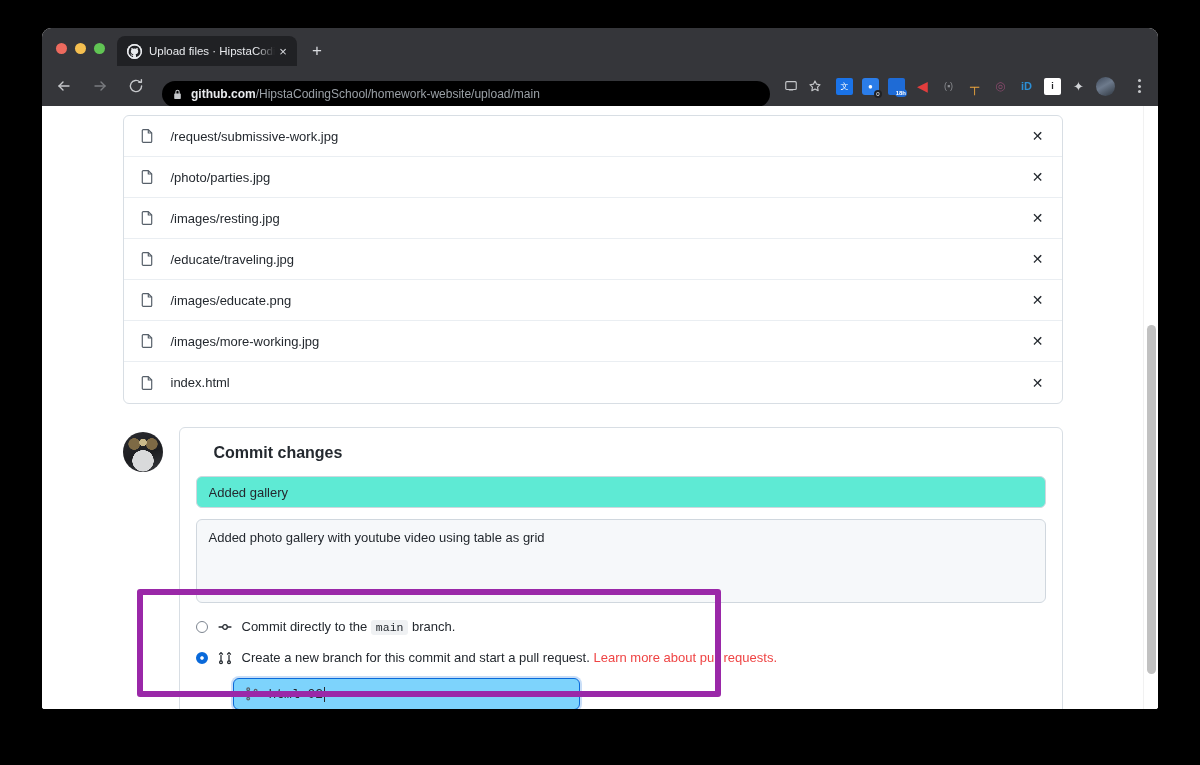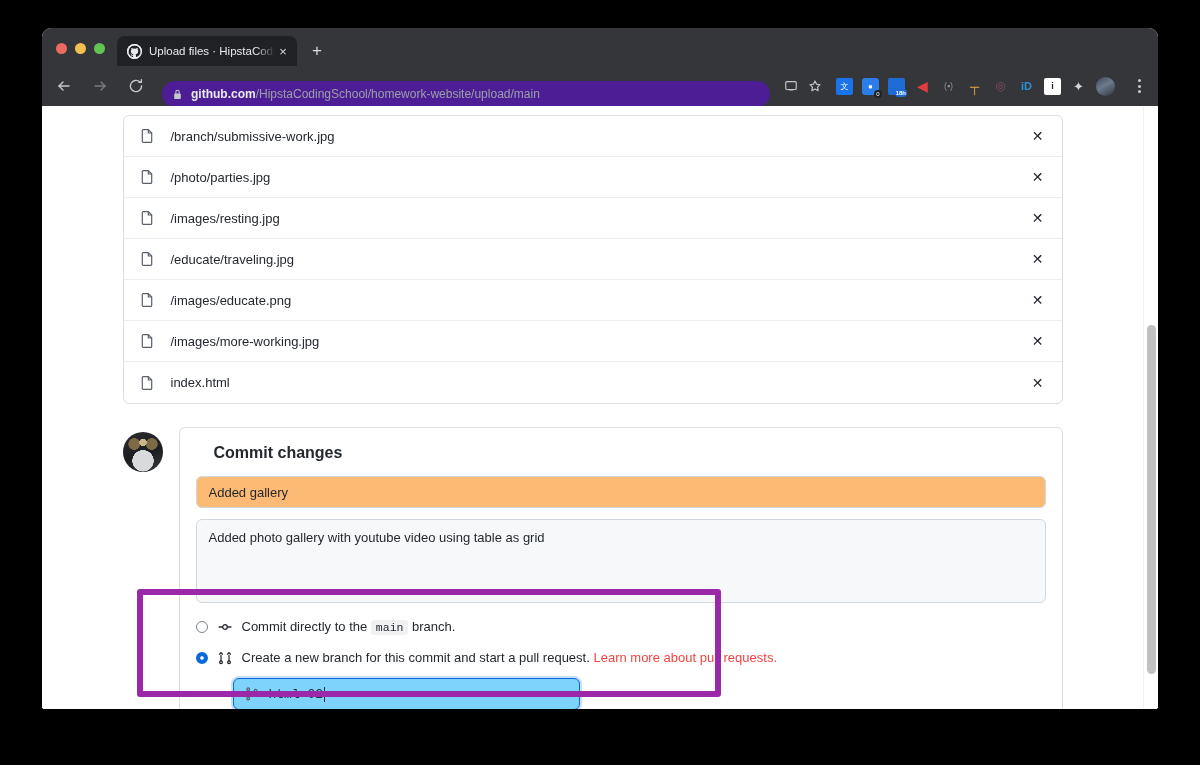--- a/index.html
+++ b/index.html
@@ -96,21 +96,21 @@
     color: #c6c8cb;
     margin-right: 8px;
     flex: 0 0 auto;
   }
   .nav-btn.dim { color: #7a7c80; }
   .nav-btn svg { width: 16px; height: 16px; display:block; }
 
   #omnibox {
     flex: 1 1 auto;
     height: 26px;
-    background: #4c1d95;
+    background: #000000;
     border-radius: 13px;
     display: flex;
     align-items: center;
     padding: 0 10px;
     margin: 16px 6px 0 4px;
     min-width: 0;
   }
   .lock-icon { width: 11px; height: 11px; flex:0 0 auto; margin-right: 8px; color:#c6c8cb; }
   .lock-icon svg { width: 11px; height: 11px; display:block; }
   #url-text {
@@ -253,21 +253,21 @@
     color: #24292f;
     margin-bottom: 14px;
     padding-left: 18px;
   }
   .commit-input {
     display: block;
     width: 100%;
     height: 32px;
     border: 1px solid #d0d7de;
     border-radius: 6px;
-    background: #fdba74;
+    background: #5eead4;
     padding: 0 12px;
     font-size: 13px;
     color: #24292f;
     font-family: "Liberation Sans", sans-serif;
     outline: none;
   }
   .commit-textarea {
     display: block;
     width: 100%;
     height: 84px;
@@ -481,21 +481,21 @@
 
         <div id="file-list">
 
           <div class="file-row">
             <span class="file-icon">
               <svg viewBox="0 0 16 16" fill="none" stroke="currentColor" stroke-width="1.2" stroke-linejoin="round">
                   <path d="M9.3 1.6H4.2a.9.9 0 0 0-.9.9v11a.9.9 0 0 0 .9.9h7.6a.9.9 0 0 0 .9-.9V5z"></path>
                   <path d="M9.3 1.6V5h3.4"></path>
                 </svg>
             </span>
-            <span class="file-name">/branch/submissive-work.jpg</span>
+            <span class="file-name">/request/submissive-work.jpg</span>
             <span class="file-remove">✕</span>
           </div>
 
           <div class="file-row">
             <span class="file-icon">
               <svg viewBox="0 0 16 16" fill="none" stroke="currentColor" stroke-width="1.2" stroke-linejoin="round">
                   <path d="M9.3 1.6H4.2a.9.9 0 0 0-.9.9v11a.9.9 0 0 0 .9.9h7.6a.9.9 0 0 0 .9-.9V5z"></path>
                   <path d="M9.3 1.6V5h3.4"></path>
                 </svg>
             </span>

